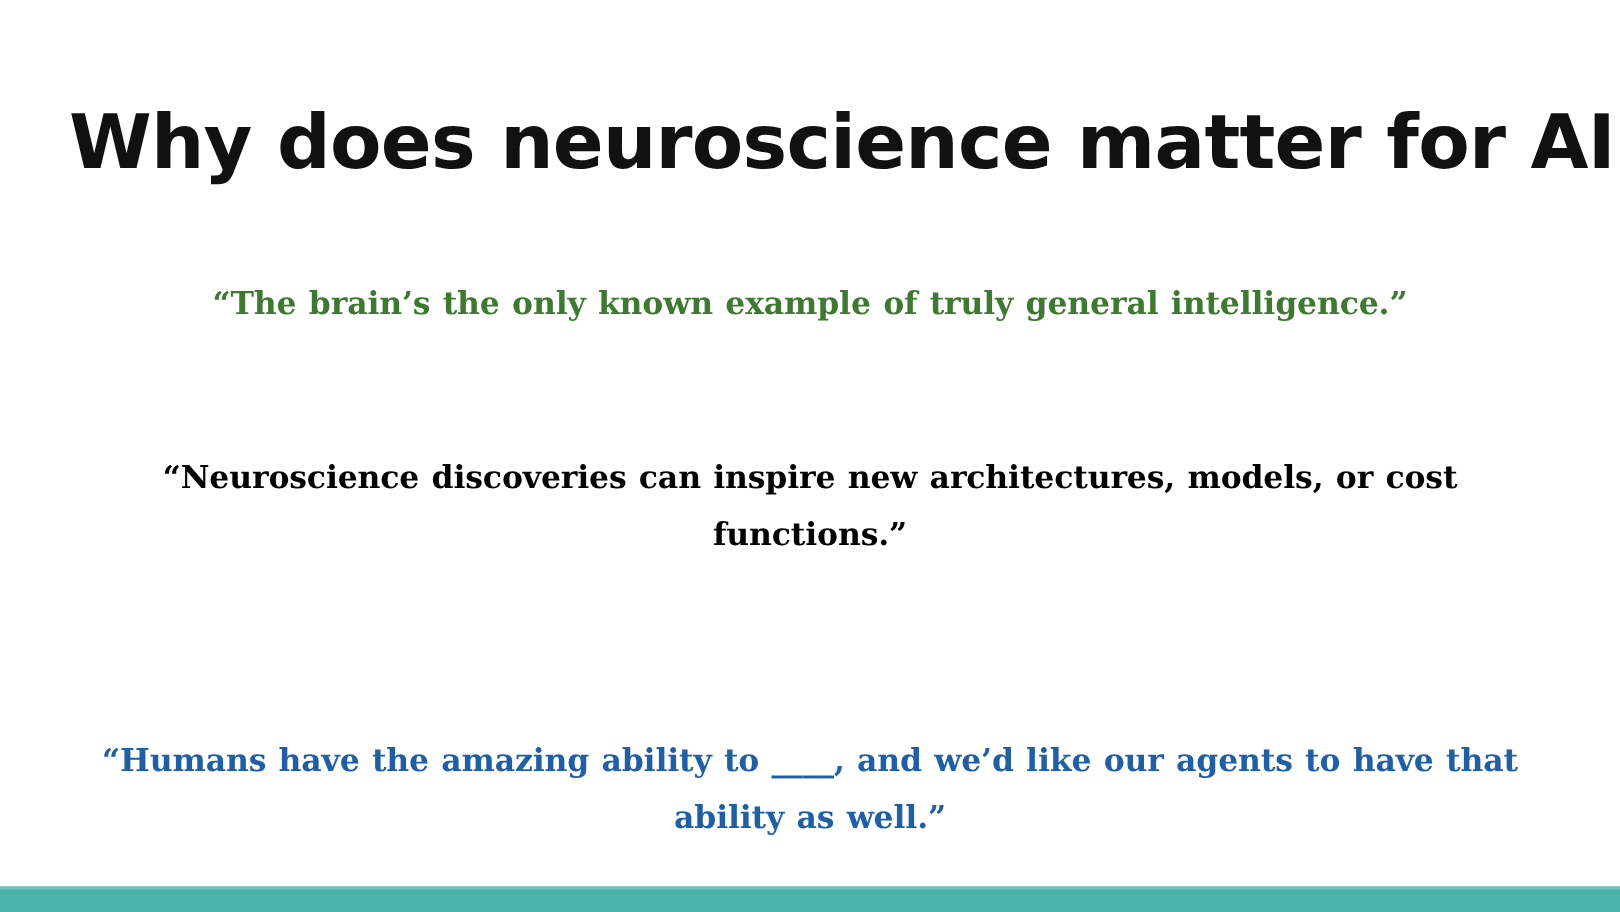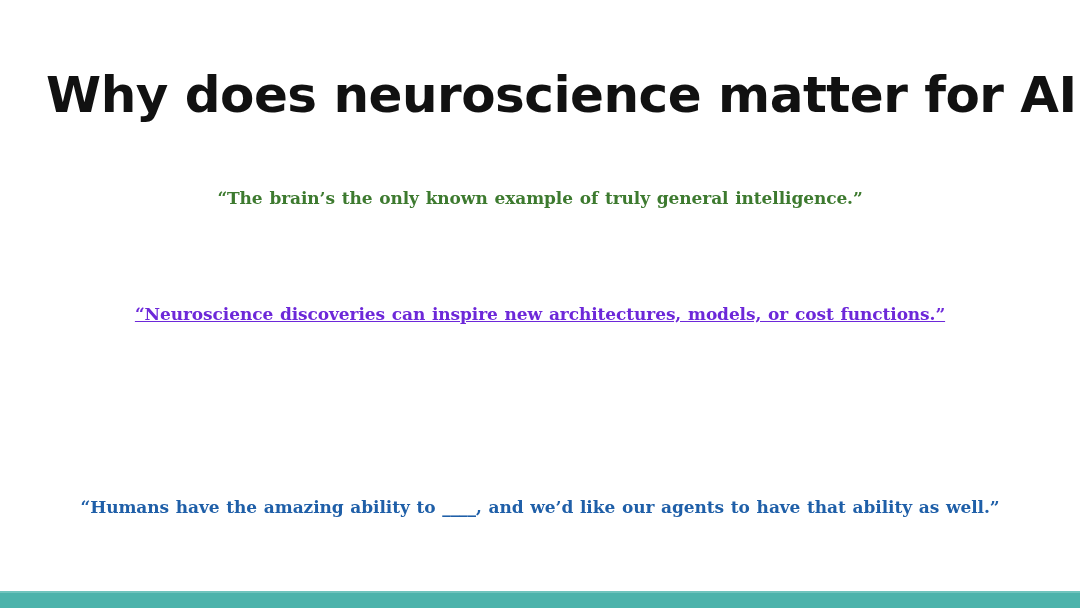--- a/index.html
+++ b/index.html
@@ -43,21 +43,21 @@
     top: 148px;
     width: 1080px;
     height: 420px;
   }
 
   .quote {
     position: absolute;
     text-align: center;
     font-family: "DejaVu Serif", "Liberation Serif", serif;
     font-weight: 700;
-    font-size: 17px;
+    font-size: 21px;
     line-height: 38px;
     letter-spacing: -0.1px;
     word-spacing: 1px;
   }
 
   .quote-1 {
     left: 90px;
     top: 14px;
     width: 900px;
     color: #3d7a2f;
@@ -99,21 +99,21 @@
 <body>
 
 <div class="slide" style="background: rgb(255, 255, 255);">
 
   <h1 class="slide-title" style="color: rgb(17, 17, 17);">Why does neuroscience matter for AI?</h1>
 
   <div class="quotes-area">
 
     <p class="quote quote-1" style="color: rgb(61, 122, 47);">“The brain’s the only known example of truly general intelligence.”</p>
 
-    <p class="quote quote-2" style="color: #6d28d9; text-decoration: underline;">“Neuroscience discoveries can inspire new architectures, models, or cost functions.”</p>
+    <p class="quote quote-2" style="color: #000000;">“Neuroscience discoveries can inspire new architectures, models, or cost functions.”</p>
 
     <p class="quote quote-3" style="color: rgb(31, 95, 168); margin-top: 48px;">“Humans have the amazing ability to ____, and we’d like our agents to have that ability as well.”</p>
 
   </div>
 
   <div class="bottom-bar" style="background: rgb(76, 179, 171);">
     <div class="bottom-bar-highlight"></div>
   </div>
 
 </div>

